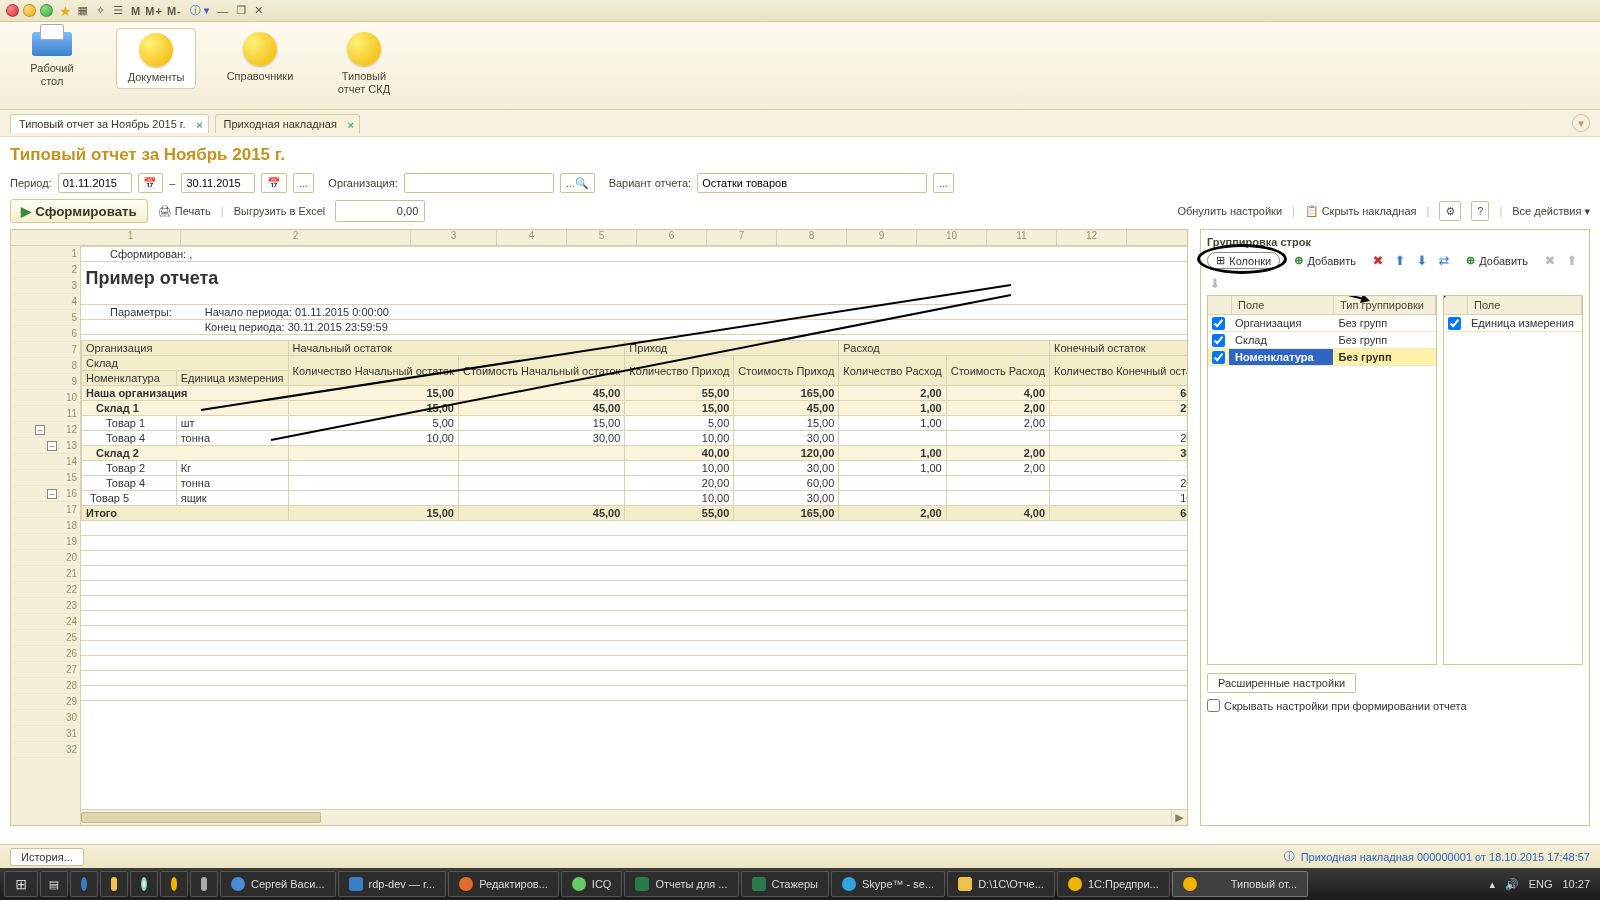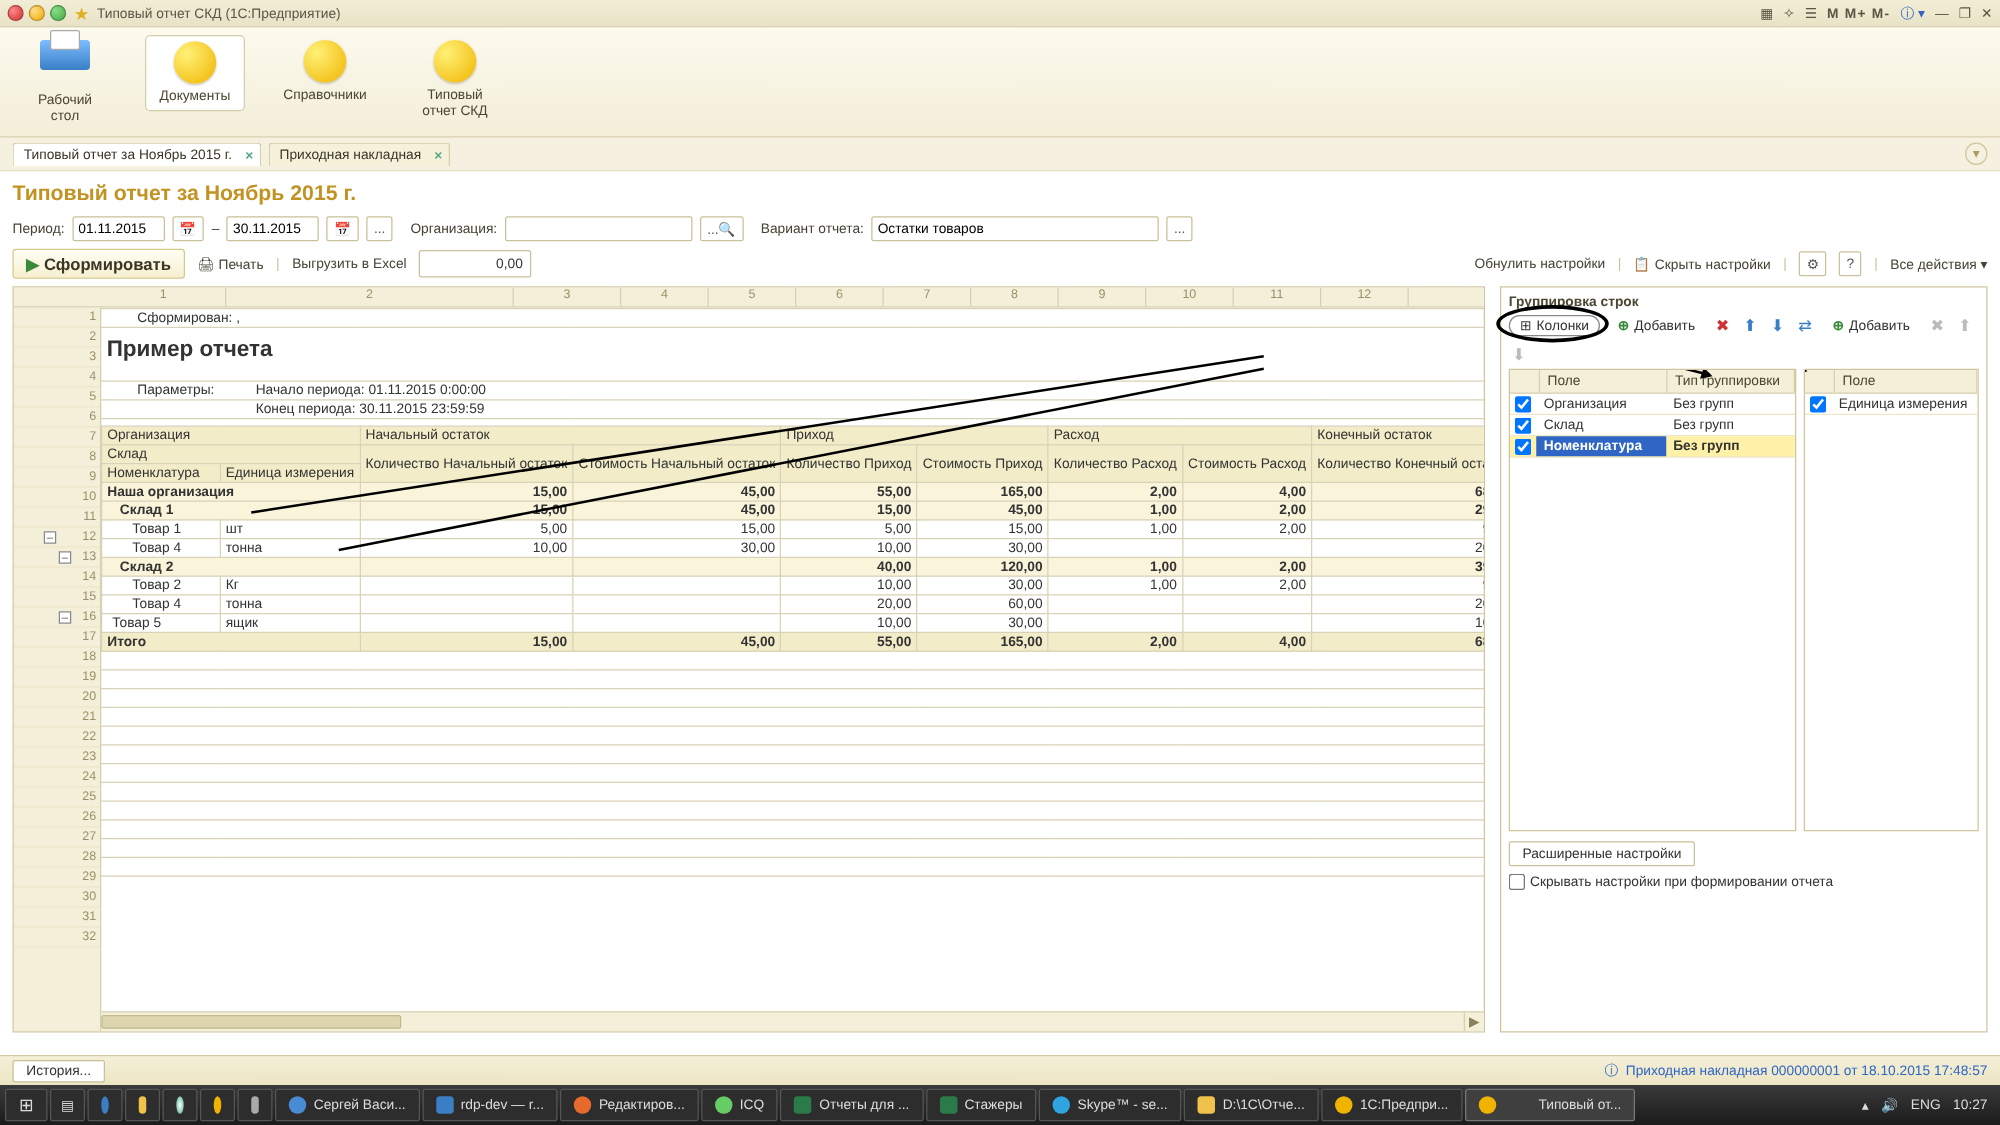--- a/index.html
+++ b/index.html
@@ -95,37 +95,36 @@
 </head>
 <body>
 
 <div class="title-bar">
   <div class="win-btns">
     <span class="win-btn win-close"></span>
     <span class="win-btn win-min"></span>
     <span class="win-btn win-max"></span>
   </div>
   <span class="star">★</span>
-  <span class="title">Типовый отчет СКД  (1С:Предприятие)</span>
   <div class="right-icons">
     <span>▦</span>
     <span>✧</span>
     <span>☰</span>
     <span class="mem">M  M+  M-</span>
     <span style="color:#2f66c5;">ⓘ ▾</span>
     <span>—</span>
     <span>❐</span>
     <span>✕</span>
   </div>
 </div>
 
 <div class="ribbon">
   <div class="item">
     <div class="inbox"></div>
-    <div class="lbl" style="white-space:pre-line;margin-top:12px;">Рабочий
+    <div class="lbl" style="white-space:pre-line;">Рабочий
 стол</div>
   </div>
   <div class="item active">
     <div class="orb"></div>
     <div class="lbl">Документы</div>
   </div>
   <div class="item">
     <div class="orb"></div>
     <div class="lbl">Справочники</div>
   </div>
@@ -172,21 +171,21 @@
         <span class="play">▶</span>
         <span>Сформировать</span>
       </button>
     <span class="link">🖨 <span>Печать</span></span>
     <span style="color:#c9c19a">|</span>
     <span class="link">Выгрузить в Excel</span>
     <span class="num-box">0,00</span>
     <div class="right-links">
       <span class="link">Обнулить настройки</span>
       <span style="color:#c9c19a">|</span>
-      <span class="link">📋 <span>Скрыть настройки</span></span>
+      <span class="link">📋 <span>Скрыть накладная</span></span>
       <span style="color:#c9c19a">|</span>
       <span class="btn-sm">⚙</span>
       <span class="btn-sm">?</span>
       <span style="color:#c9c19a">|</span>
       <span class="link"><span>Все действия</span> ▾</span>
     </div>
   </div>
 
 
   <div class="main-split">

